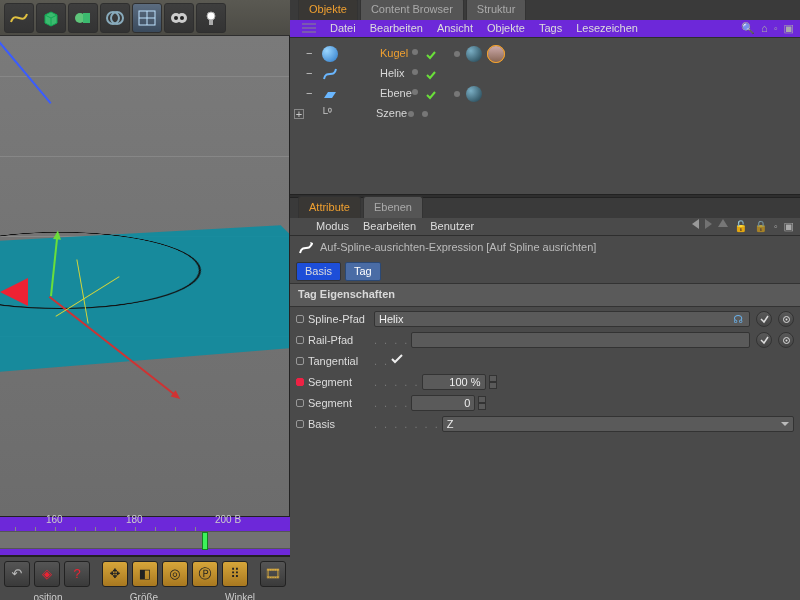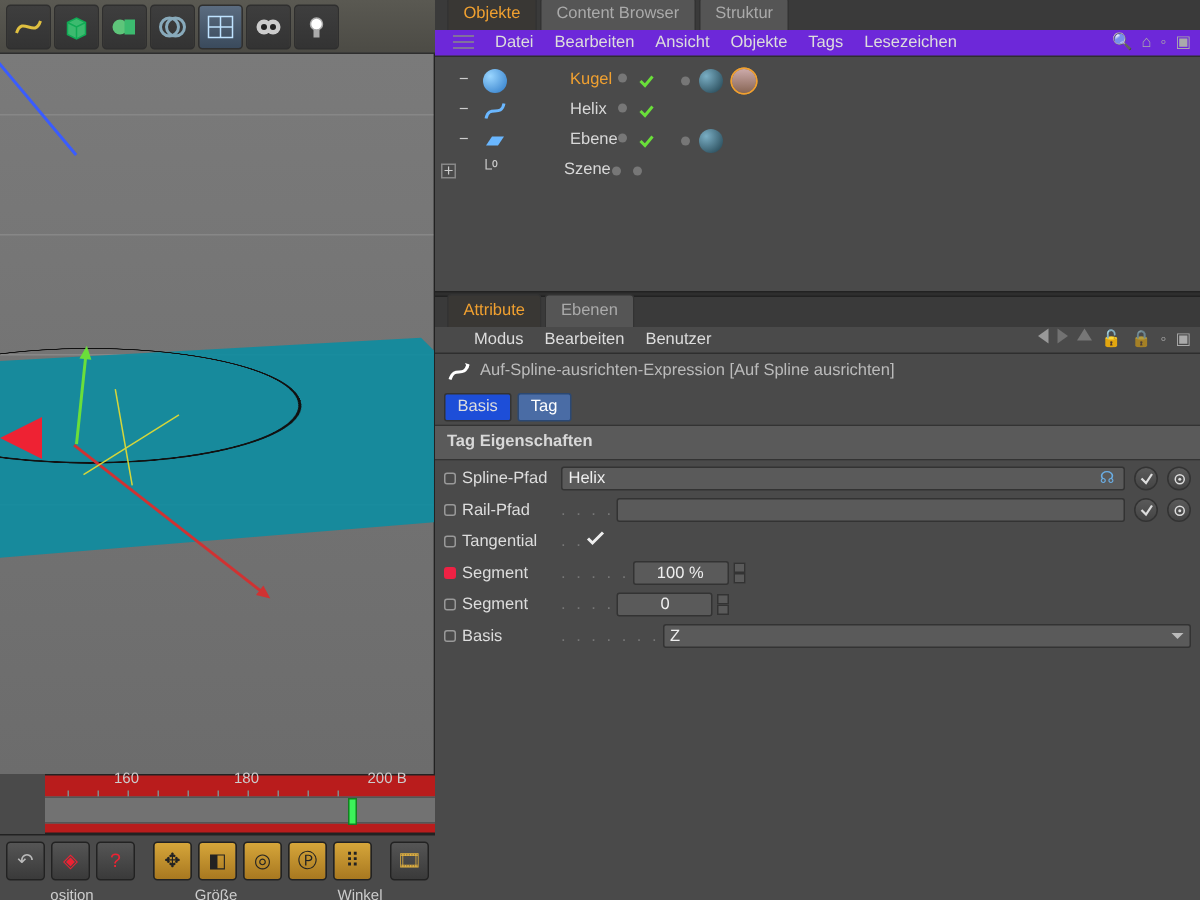--- a/index.html
+++ b/index.html
@@ -21,21 +21,21 @@
 .axis-red   { left: 50px; top: 260px; width: 160px; background: #d03232; transform: rotate(38deg); }
 .axis-red:after { content:""; position:absolute; right:-6px; top:-3px; border-left:9px solid #d03232; border-top:4px solid transparent; border-bottom:4px solid transparent;}
 .axis-green { left: 50px; top: 260px; width: 60px; height: 2px; background: #6adf3a; transform: rotate(-84deg); }
 .axis-green:after{ content:""; position:absolute; right:-6px; top:-3px; border-left:9px solid #6adf3a; border-top:4px solid transparent; border-bottom:4px solid transparent;}
 .axis-blue  { left: 50px; top: 68px; width: 90px; background: #3a5cff; transform: rotate(-130deg); }
 .axis-blue:after{ content:""; position:absolute; right:-6px; top:-3px; border-left:9px solid #3a5cff; border-top:4px solid transparent; border-bottom:4px solid transparent;}
 .y-stalk1 { position:absolute; left:50px; top:255px; width:65px; height:0; border-top:1px solid #d6d63a; transform:rotate(-100deg); }
 .y-stalk2 { position:absolute; left:50px; top:260px; width:75px; height:0; border-top:1px solid #d6d63a; transform:rotate(-32deg); }
 .sel-tri1{ position:absolute; left:0; top:242px; border-right:28px solid #e23; border-top:14px solid transparent; border-bottom:14px solid transparent;}
 
-.timeline { position: absolute; left: 0; top: 516px; width: 290px; height: 40px; background: #b91c1c; border-top:1px solid #222; border-bottom:1px solid #222;margin-left:30px;}
+.timeline { position: absolute; left: 0; top: 516px; width: 290px; height: 40px; background: #6d28d9; border-top:1px solid #222; border-bottom:1px solid #222;}
 .tl-ticks{ position:relative; width:100%; height:14px;}
 .tl-ticks .tick{ position:absolute; top:10px; width:1px; height:6px; background:#888;}
 .tl-ticks span{ position:absolute; top:-4px; color:#ccc; font-size:10px;}
 .tl-strip{ position:relative; height:18px; background:#727272; border-top:1px solid #555; border-bottom:1px solid #555;}
 .tl-marker{ position:absolute; top:0; width:6px; height:18px; background:#3cf25a; border:1px solid #138020;}
 
 .bottom-bar { position:absolute; left:0; top:556px; width:290px; height:44px; background:#4a4a4a; border-top:1px solid #222; }
 .bottom-btns{ display:flex; gap:4px; padding:4px; }
 .bottom-btns .b{ width:26px;height:26px;border:1px solid #222;border-radius:3px;background:linear-gradient(#555,#3a3a3a);display:flex;align-items:center;justify-content:center;font-size:13px;}
 .b.sep{ width:4px;background:transparent;border:none;}
@@ -84,21 +84,21 @@
 
 .section-title{ background:#5a5a5a; color:#d8d8d8; padding:3px 8px; font-weight:bold; border-top:1px solid #333; border-bottom:1px solid #333;}
 
 .prop-rows{ padding:2px 6px 0 6px;}
 .prow{ display:flex; align-items:center; height:21px; gap:2px;}
 .pbullet{ width:8px;height:8px; border:1px solid #999; border-radius:2px; margin-right:2px; background:#4a4a4a;}
 .pbullet.anim{ background:#e24; border-color:#e24;}
 .plabel{ flex:0 0 64px; color:#ddd;}
 .dots{ flex:0 0 auto; color:#777; letter-spacing:2px; }
 .pfield{ flex:1; height:16px; background:#5a5a5a; border:1px solid #333; color:#eee; padding:0 4px; display:flex; align-items:center; border-radius:2px;}
-.pfield.num{ flex:0 0 64px; justify-content:center;}
+.pfield.num{ flex:0 0 64px; justify-content:flex-end;}
 .spin{ width:8px; display:flex; flex-direction:column; margin-left:1px;}
 .spin div{ height:7px; background:#5a5a5a; border:1px solid #333;}
 .pact{ width:16px;height:16px;margin-left:4px;border:1px solid #333;background:linear-gradient(#5a5a5a,#444);border-radius:8px;display:flex;align-items:center;justify-content:center;}
 .pact svg{width:9px;height:9px;}
 .pcheck{ width:14px; color:#ddd;}
 .pcheck svg{ width:12px;height:12px; }
 .pselect{ flex:1; height:16px; background:#5a5a5a; border:1px solid #333; border-radius:2px; display:flex; align-items:center; padding:0 4px; color:#eee;}
 .pselect:after{ content:""; margin-left:auto; width:0;height:0;border-top:4px solid #bbb;border-left:4px solid transparent;border-right:4px solid transparent;}
 .link-ico{ color:#6aaee5; margin-left:auto; margin-right:2px; font-size:11px;}
 </style>

